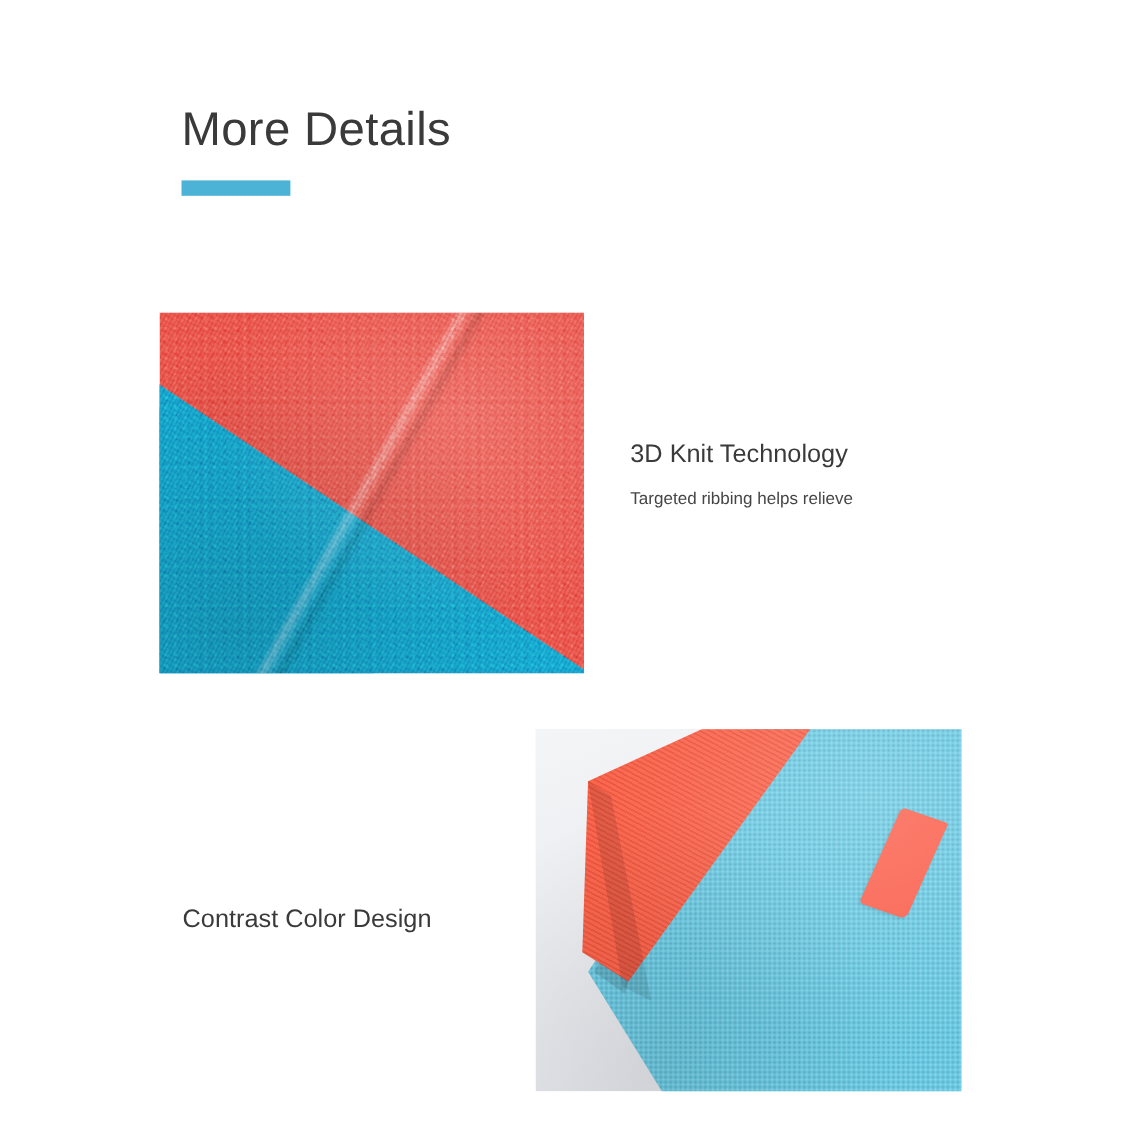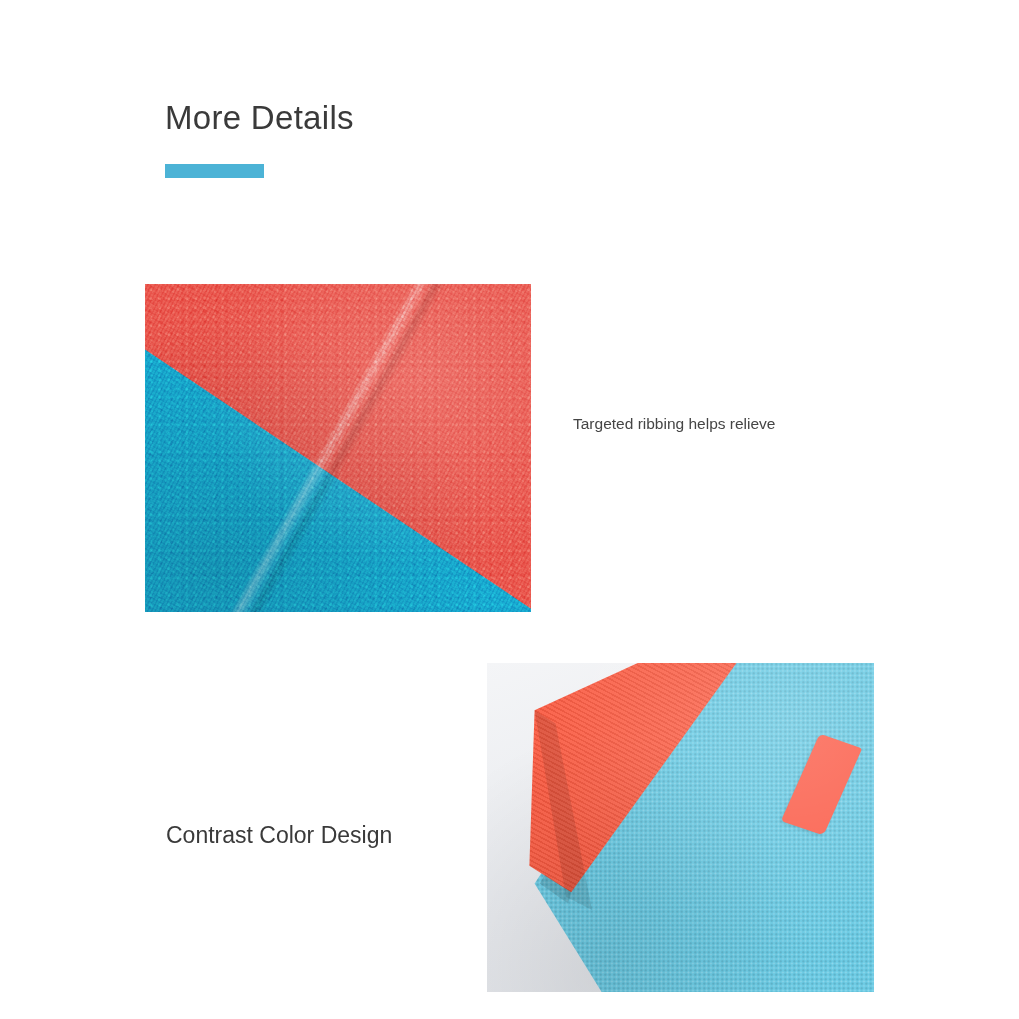--- a/index.html
+++ b/index.html
@@ -20,21 +20,21 @@
     position: absolute;
     inset: 0;
     background: #ffffff;
   }
 
   
   .section-title {
     position: absolute;
     left: 165px;
     top: 96px;
-    font-size: 33px;
+    font-size: 43px;
     font-weight: 300;
     color: #3a3a3a;
     letter-spacing: 0.3px;
     line-height: 44px;
     white-space: nowrap;
   }
   .title-underline {
     position: absolute;
     left: 165px;
     top: 164px;
@@ -247,20 +247,21 @@
     <div class="knit-base"></div>
     <div class="knit-blue"></div>
     <div class="knit-blue2"></div>
     <div class="knit-seam"></div>
     <div class="knit-texture"></div>
     <div class="knit-texture2"></div>
     <div class="knit-shade"></div>
   </div>
 
   <div class="feature-1">
+    <div class="feature-head">3D Knit Technology</div>
     <div class="feature-body">
       <span>Targeted ribbing helps relieve</span>
     </div>
   </div>
 
   <div class="feature-2">
     <div class="feature-head">Contrast Color Design</div>
   </div>
 
   <div class="photo-sleeve">

